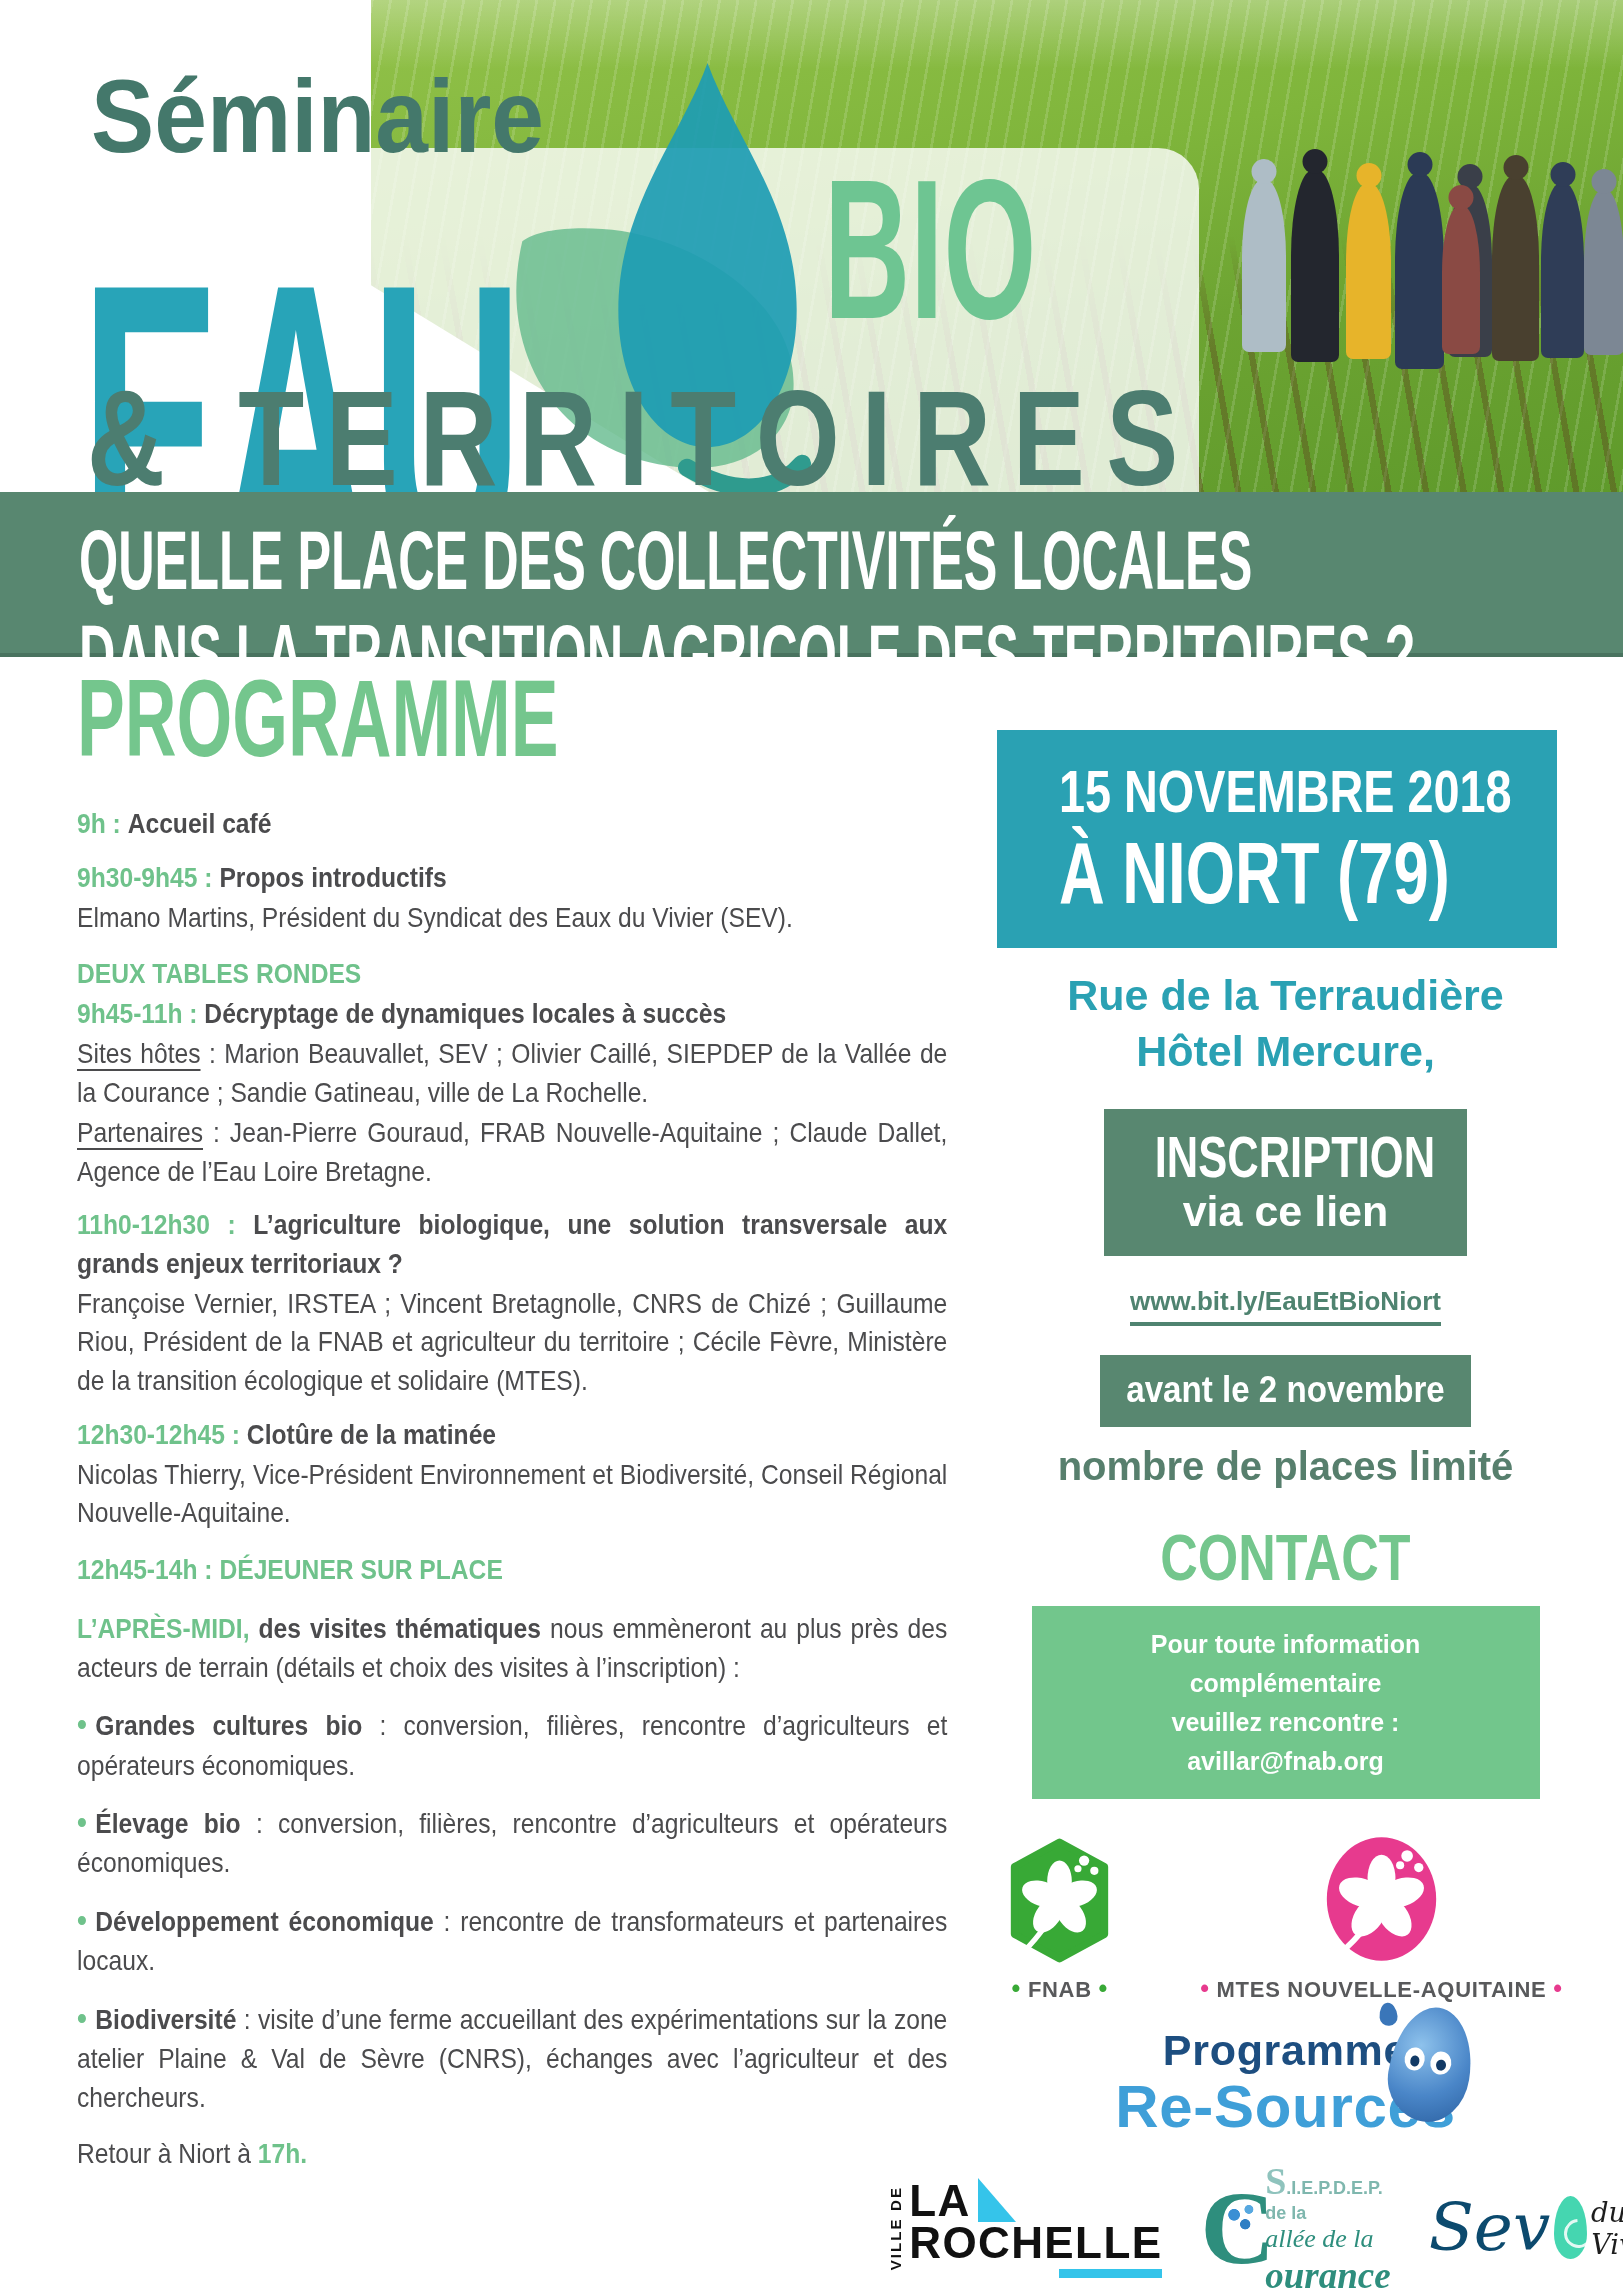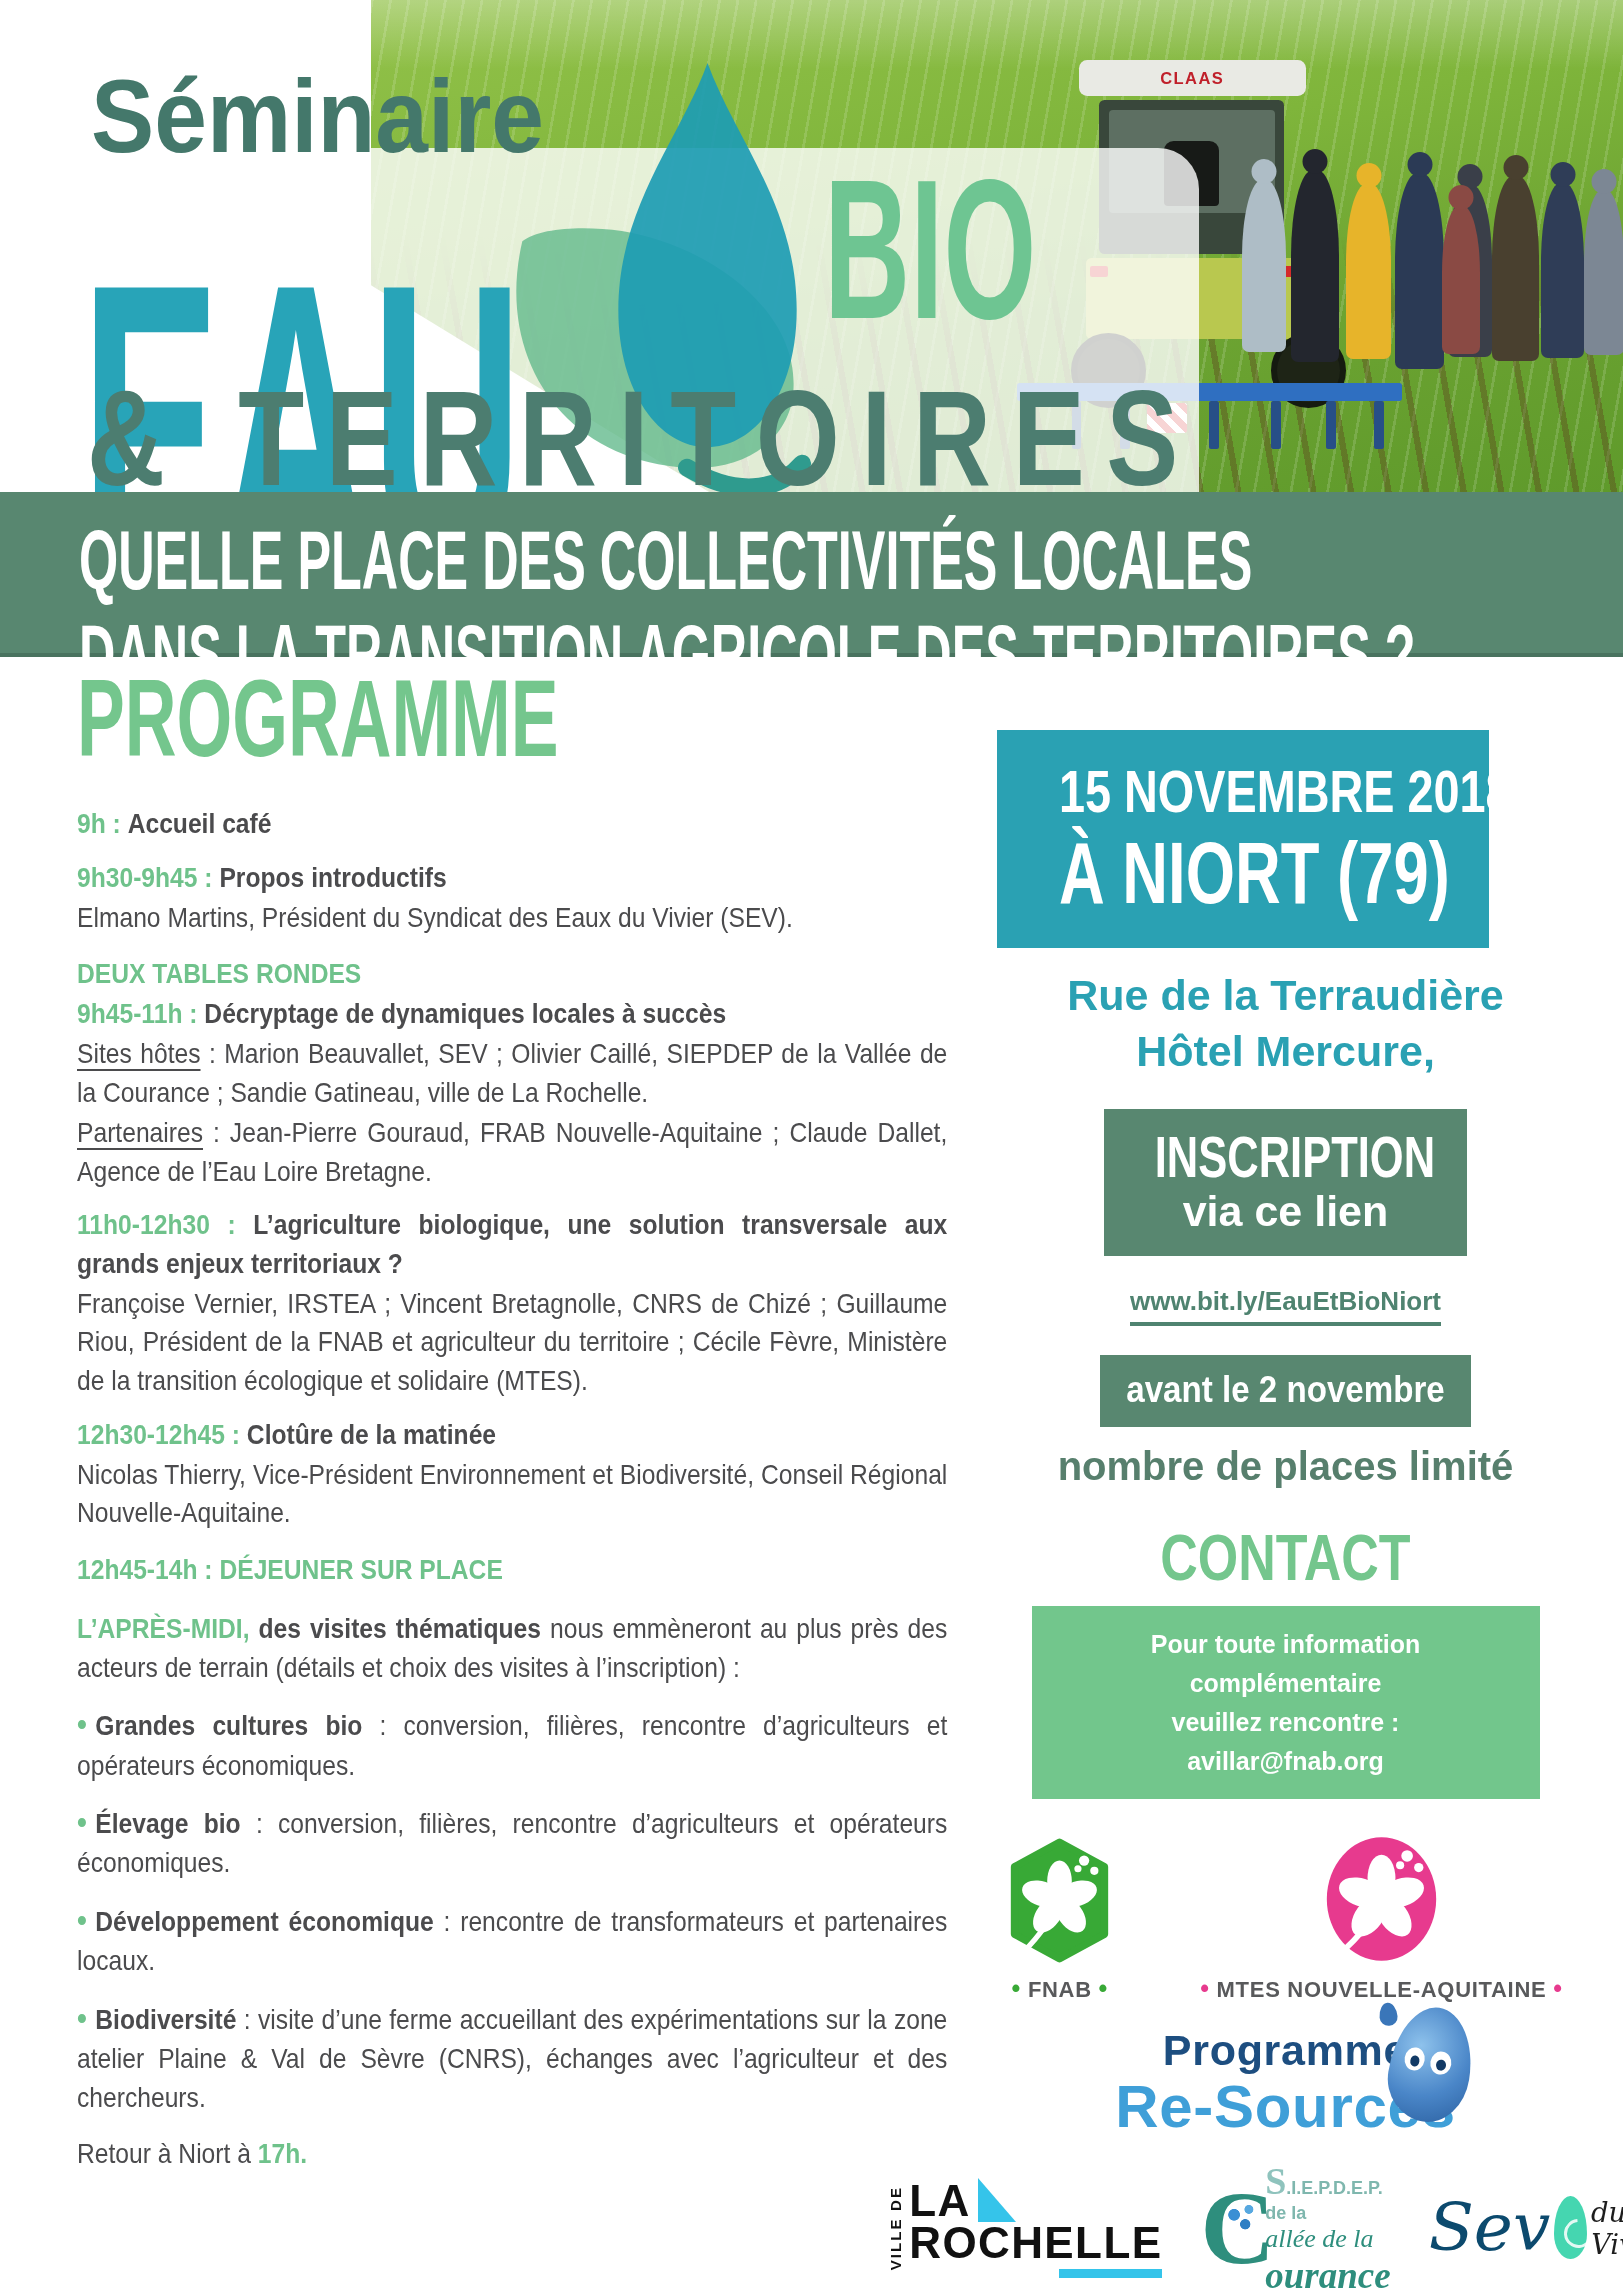--- a/index.html
+++ b/index.html
@@ -68,21 +68,21 @@
   .gtime{color:#6fc28b;font-weight:700;}
   .gtitle{color:#4b4b4d;font-weight:700;}
   .ghead{color:#6fc28b;font-weight:700;margin:18px 0 1.4px 0 !important;}
   .ulead{font-weight:400;text-decoration:underline;text-underline-offset:5.5px;}
   .bullet{color:#6fc28b;font-size:32px;font-weight:700;margin-right:9.6px;}
   .blead{font-weight:700;}
   .outro .gtime{font-weight:700;}
 
   
   .right{position:absolute;left:997px;top:730px;width:577px;display:flex;flex-direction:column;align-items:center;}
-  .datebox{width:492px;box-sizing:border-box;background:#2aa1b3;padding:29px 0 27.5px 62px;align-self:flex-start;}
+  .datebox{width:560px;box-sizing:border-box;background:#2aa1b3;padding:29px 0 27.5px 62px;align-self:flex-start;}
   .date1{font-size:60px;font-weight:700;color:#fff;line-height:1.1;transform:scaleX(.78);transform-origin:0 0;white-space:nowrap;}
   .date2{font-size:88px;font-weight:700;color:#fff;line-height:1.08;transform:scaleX(.72);transform-origin:0 0;white-space:nowrap;}
   .venue{margin-top:20.6px;text-align:center;color:#2aa1b3;font-weight:700;font-size:43px;line-height:1.3;}
   .inscbox{margin-top:29px;width:350px;background:#588770;text-align:center;padding:18px 6.9px 20.6px 6.9px;}
   .insc1{font-size:58px;font-weight:700;color:#fff;line-height:1.05;transform:scaleX(.75);transform-origin:50% 0;white-space:nowrap;}
   .insc2{font-size:43px;font-weight:700;color:#fff;line-height:1.1;}
   .biglink{margin-top:30px;font-size:26px;font-weight:700;color:#4f8370;text-decoration:none;
            border-bottom:4.1px solid #4f8370;padding-bottom:5.5px;white-space:nowrap;}
   .avantbox{margin-top:29px;width:371px;background:#588770;text-align:center;padding:13.7px 0 16.5px 0;}
   .avant{font-size:36px;font-weight:700;color:#fff;transform:scaleX(.92);transform-origin:50% 0;white-space:nowrap;}
@@ -137,43 +137,20 @@
   .sevdrop::after{content:"";position:absolute;left:9.6px;top:23px;width:23px;height:23px;border-radius:50%;
            border:3.4px solid rgba(255,255,255,.85);border-top-color:transparent;transform:rotate(40deg);}
 </style>
 </head>
 <body>
 
 <div class="poster">
 
   <div class="photo">
     <div class="furrows"></div>
-    <div class="tractor">
-      <div class="t-roof">
-        <span class="t-brand">CLAAS</span>
-      </div>
-      <div class="t-cab">
-        <div class="t-glass"></div>
-          <div class="t-seat"></div>
-      </div>
-      <div class="t-body"></div>
-      <div class="t-light l"></div>
-        <div class="t-light r"></div>
-      <div class="t-wheel l"></div>
-      <div class="t-wheel r"></div>
-      <div class="t-imp"></div>
-      <div class="t-haz"></div>
-      <div class="t-tine" style="left:-41px;"></div>
-        <div class="t-tine" style="left:6.9px;"></div>
-      <div class="t-tine" style="left:55px;"></div>
-        <div class="t-tine" style="left:144px;"></div>
-      <div class="t-tine" style="left:206px;"></div>
-        <div class="t-tine" style="left:261px;"></div>
-      <div class="t-tine" style="left:309px;"></div>
-    </div>
     <div>
       <div class="person" style="left:871px;top:180px;width:44px;height:172px;background:#aebdc6;"></div>
       <div class="person" style="left:920px;top:170px;width:48px;height:192px;background:#23262e;"></div>
       <div class="person" style="left:975px;top:184px;width:45px;height:175px;background:#e7b42a;"></div>
       <div class="person" style="left:1024px;top:173px;width:49px;height:196px;background:#2b3a55;"></div>
       <div class="person" style="left:1077px;top:185px;width:44px;height:172px;background:#3a3f49;"></div>
       <div class="person" style="left:1121px;top:176px;width:47px;height:185px;background:#49402f;"></div>
       <div class="person" style="left:1170px;top:183px;width:43px;height:175px;background:#2f3d57;"></div>
       <div class="person" style="left:1213px;top:190px;width:40px;height:165px;background:#7c8794;"></div>
 

